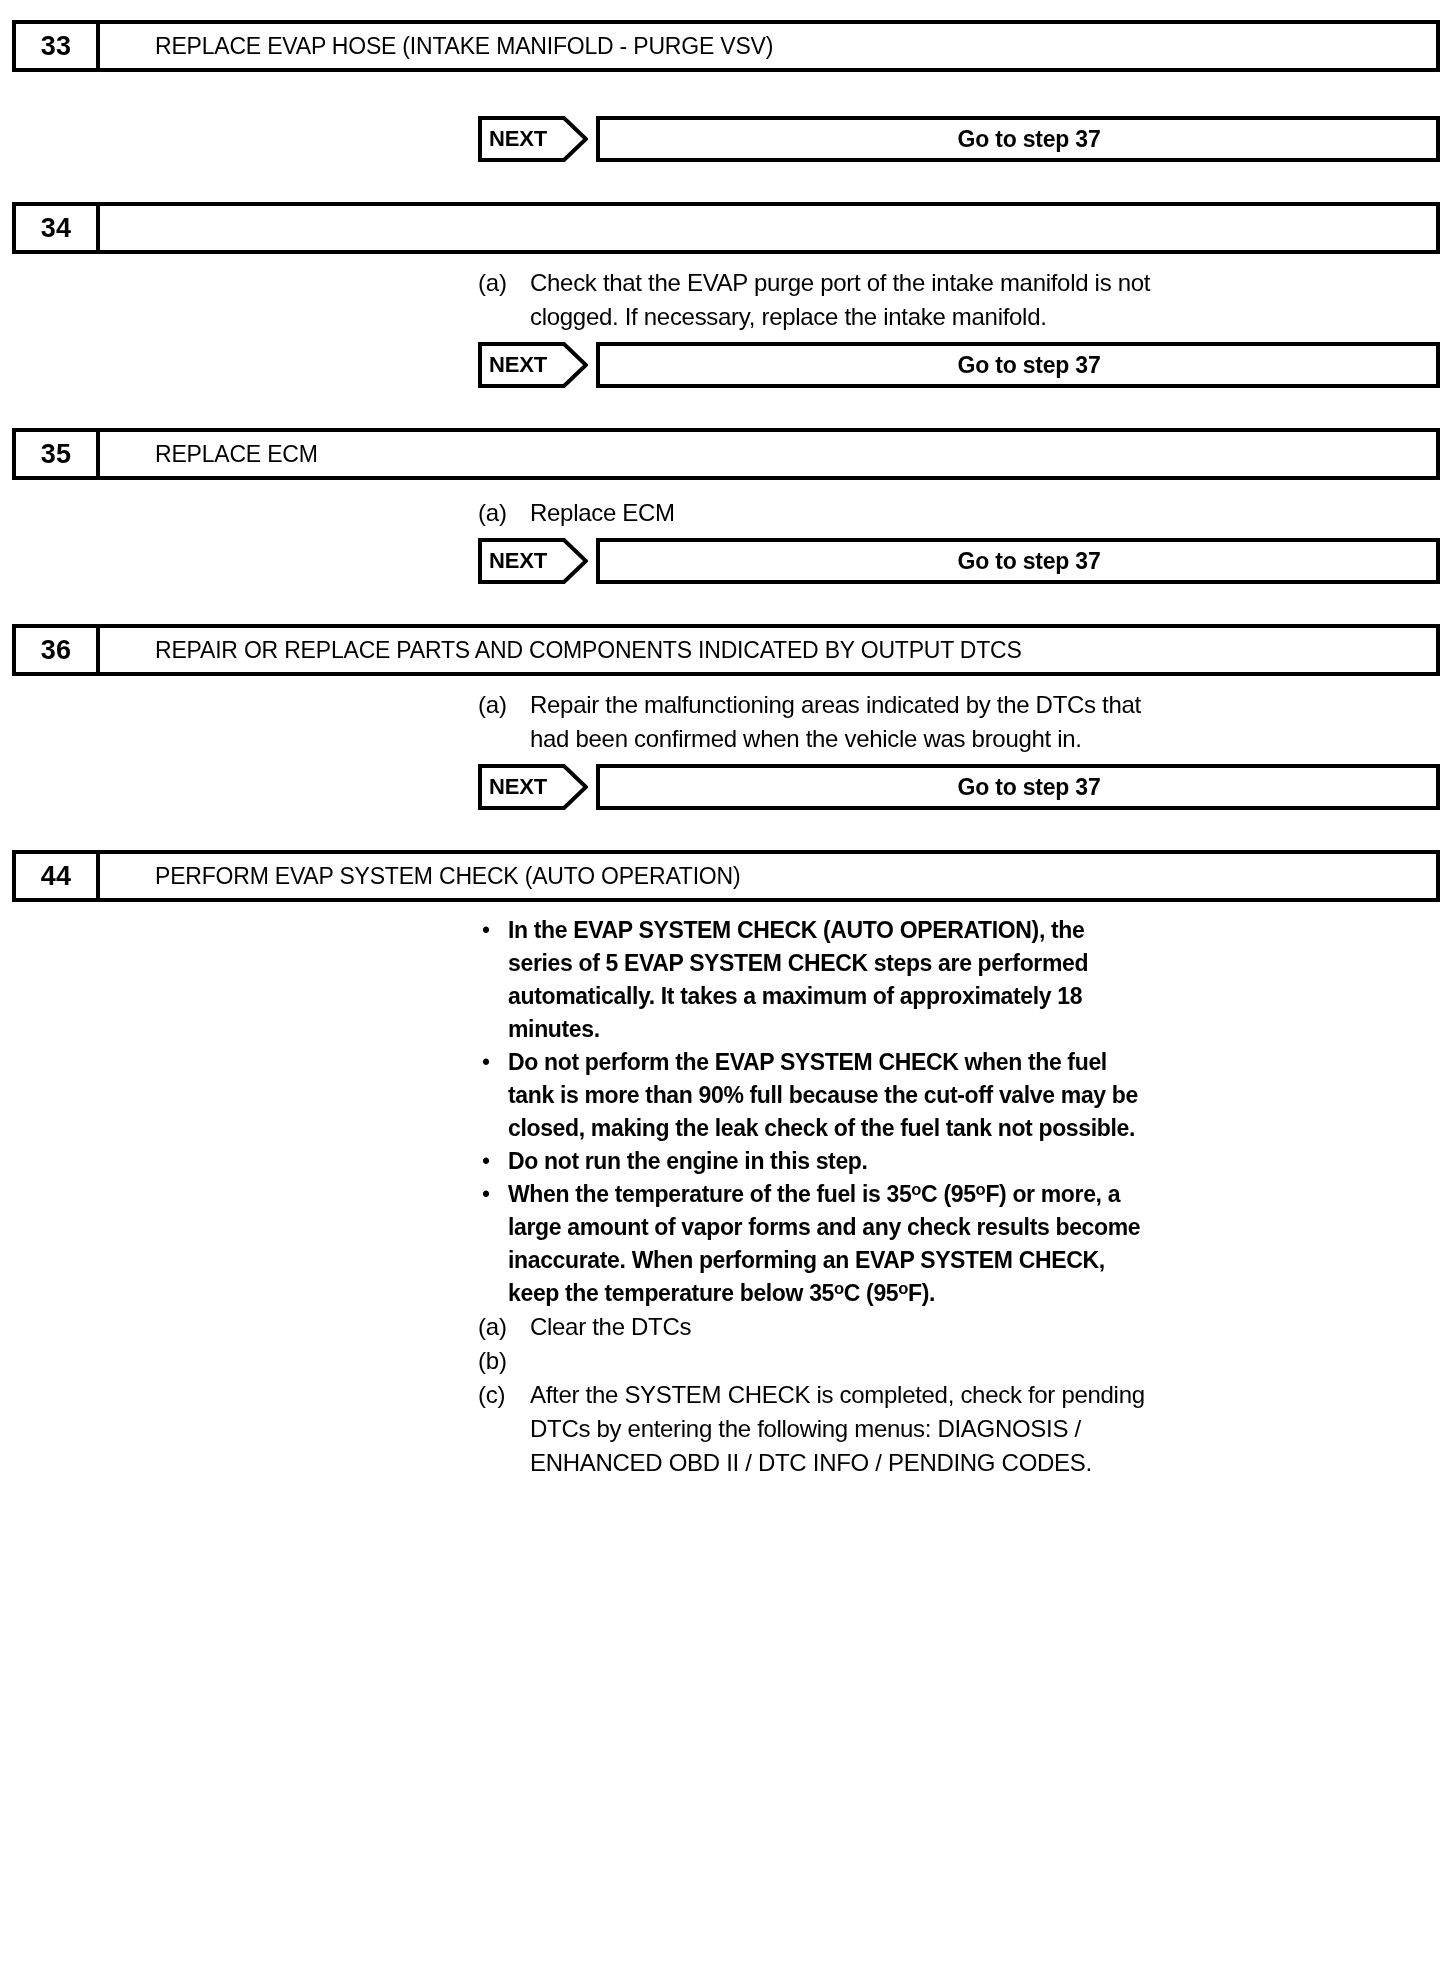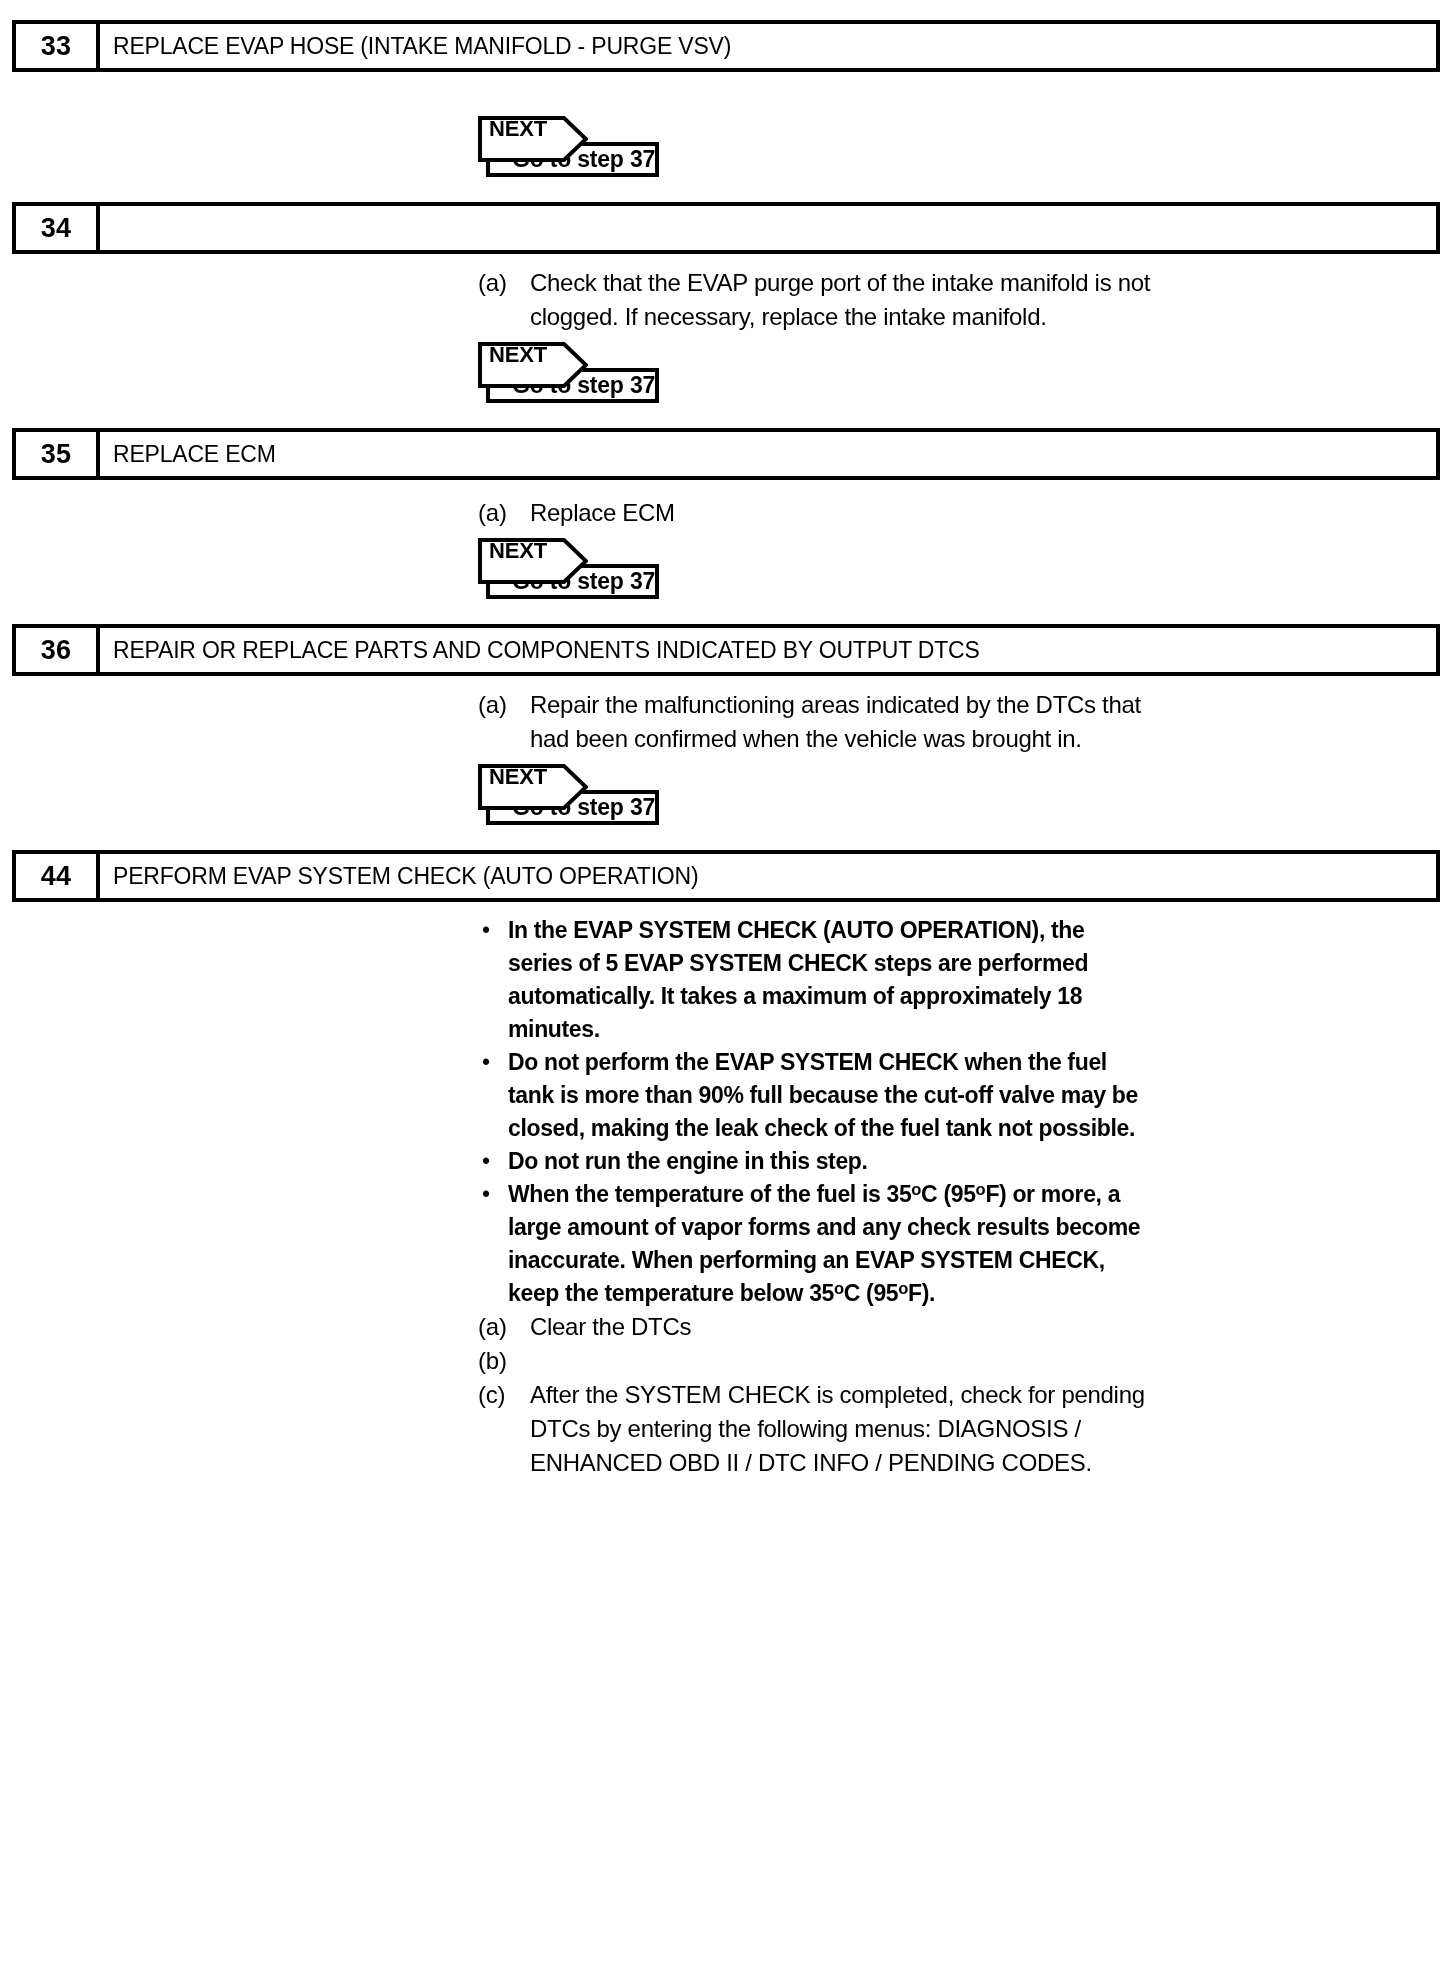--- a/index.html
+++ b/index.html
@@ -27,20 +27,21 @@
 
   
   .step-header {
     display: flex;
     align-items: stretch;
     margin-left: 12px;
     margin-right: 16px;
     border: 4px solid #000;
     box-sizing: border-box;
     height: 52px;
+    gap: 42px;
   }
   .step-number {
     width: 80px;
     min-width: 80px;
     border-right: 4px solid #000;
     display: flex;
     align-items: center;
     justify-content: center;
     font-size: 27px;
     font-weight: bold;
@@ -86,25 +87,24 @@
     flex: 1;
     font-size: 24px;
     line-height: 34px;
     letter-spacing: -0.3px;
     max-width: 640px;
   }
 
   
   .next-row {
     display: flex;
-    align-items: flex-start;
+    align-items: flex-end;
     margin-left: 478px;
     margin-right: 16px;
     height: 46px;
-    flex-direction: column;
   }
   .next-badge {
     position: relative;
     width: 110px;
     min-width: 110px;
     height: 46px;
     display: flex;
     align-items: center;
     justify-content: flex-start;
     padding-left: 11px;

